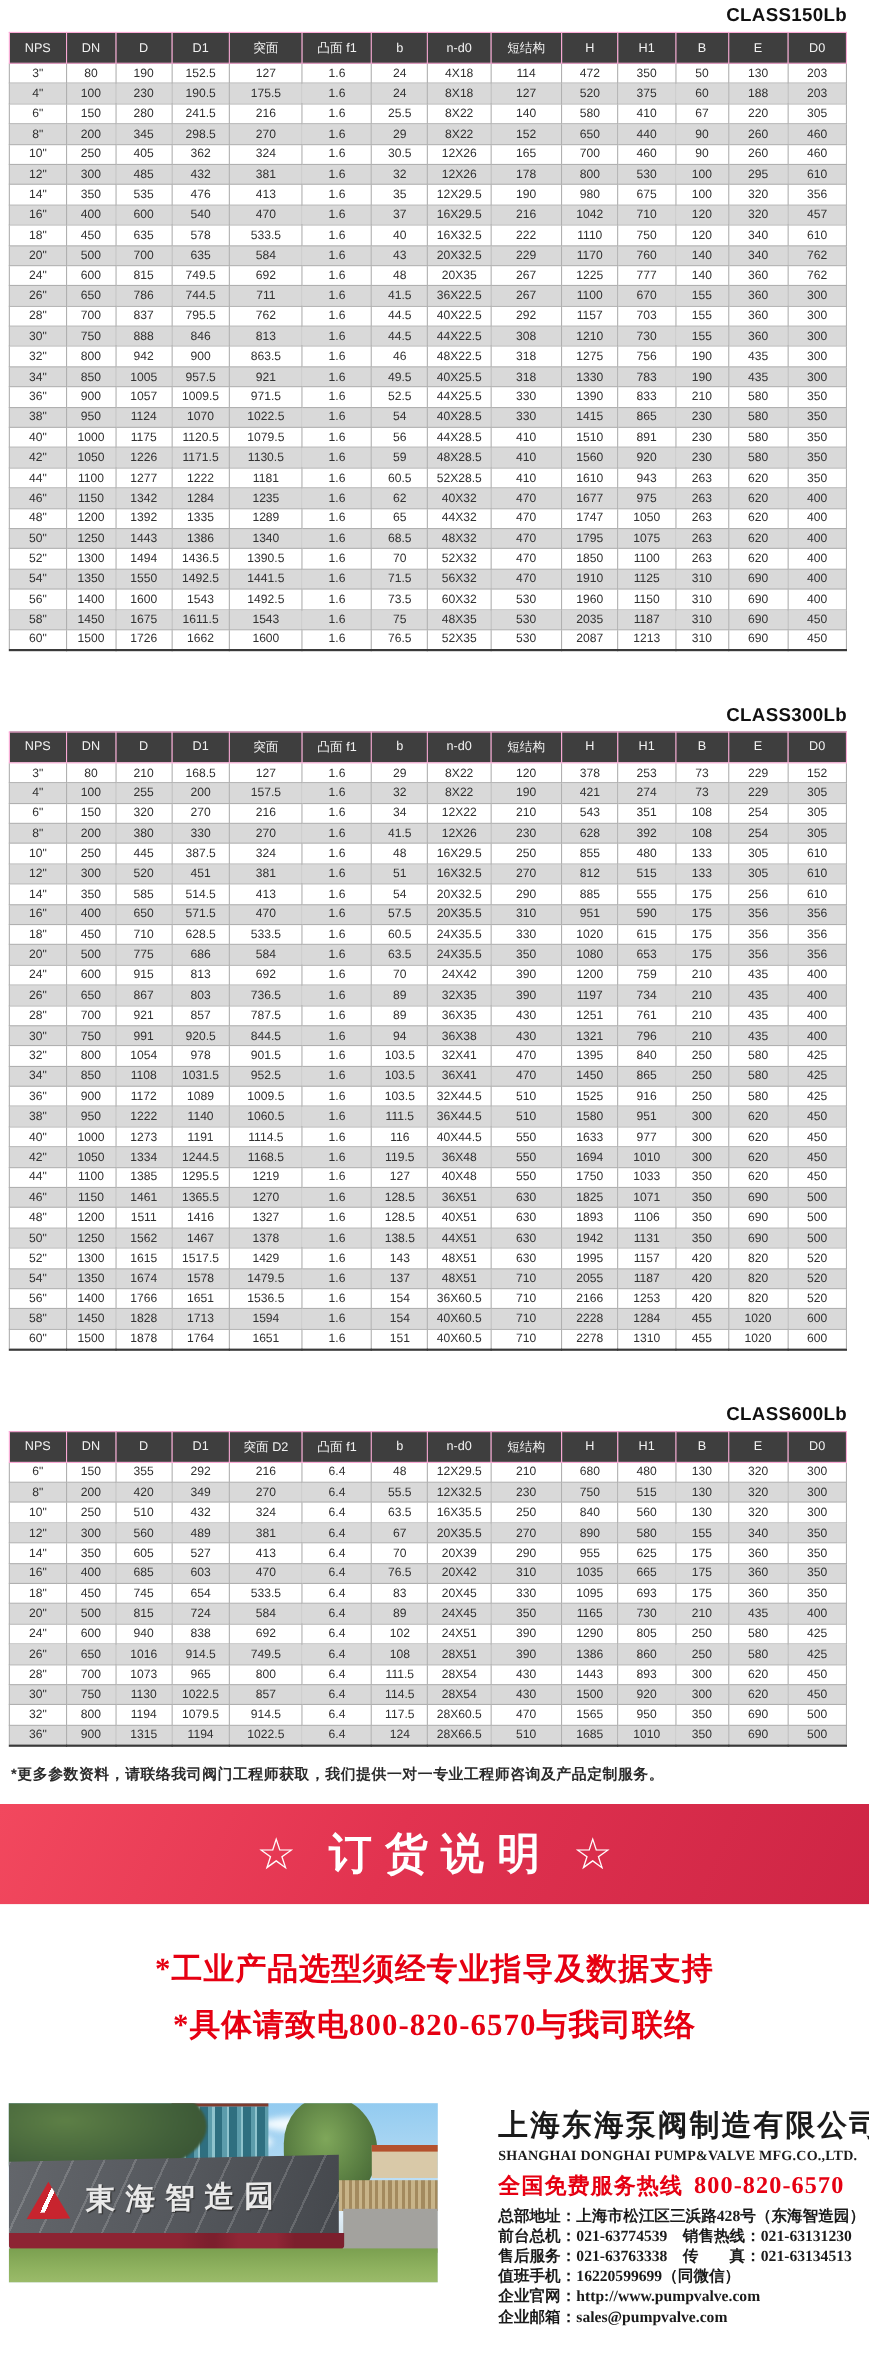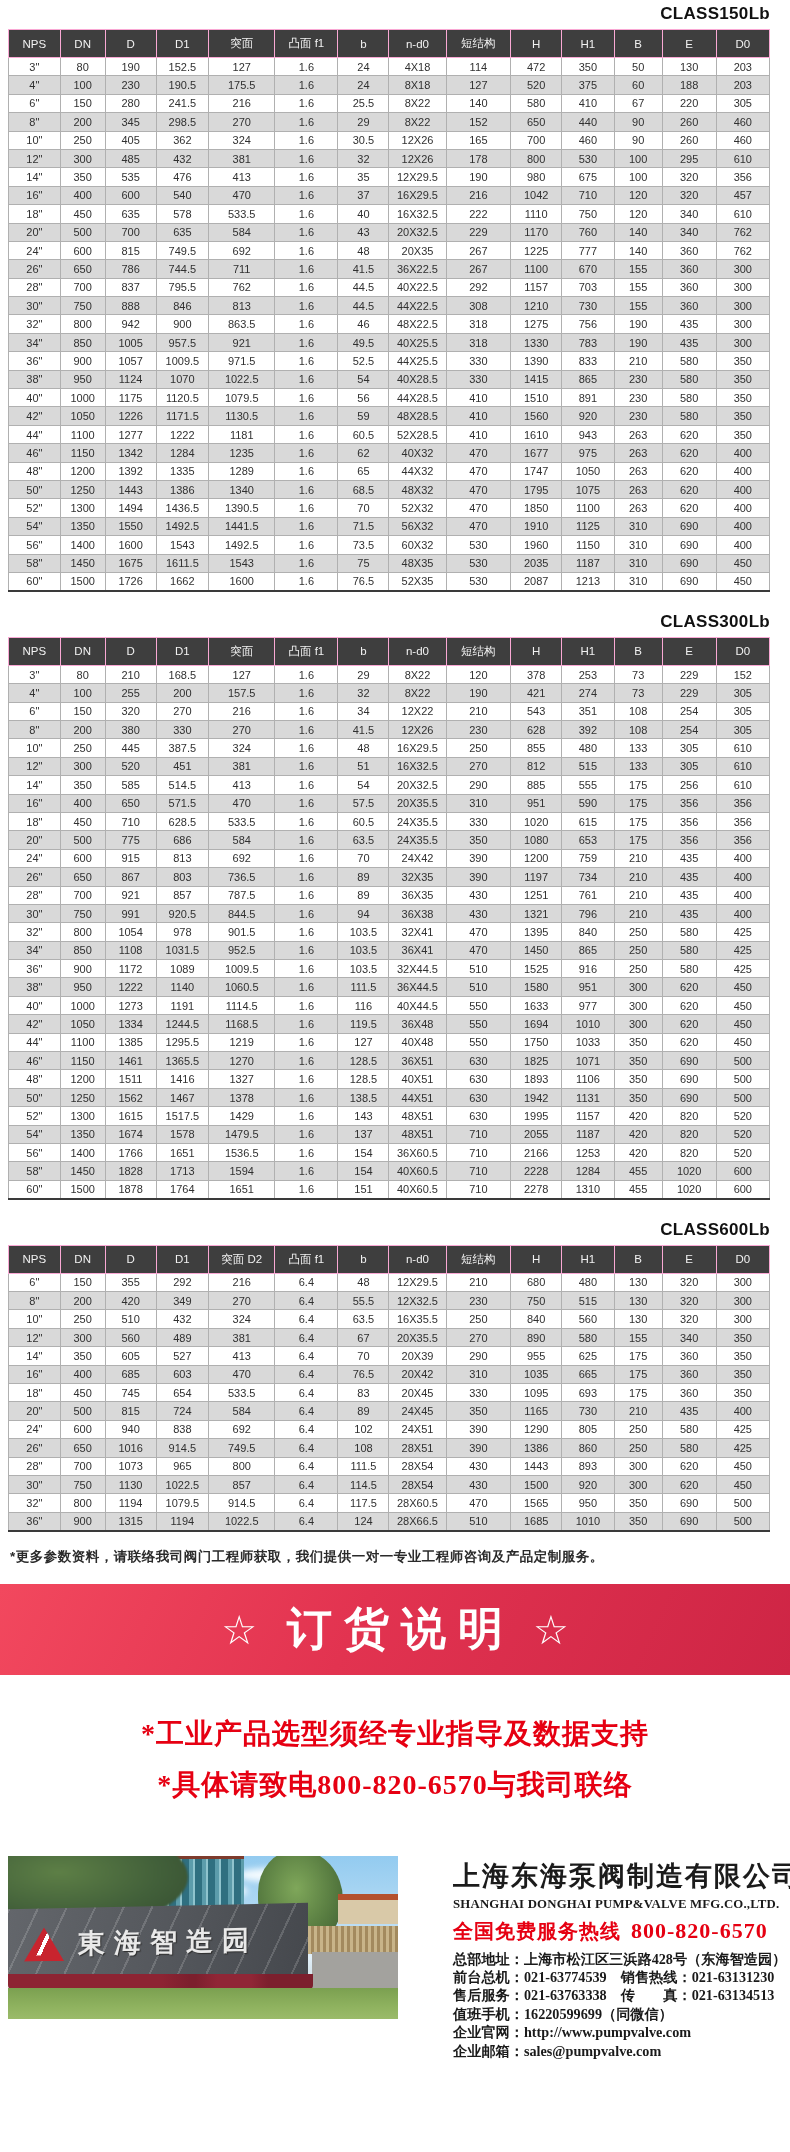--- a/index.html
+++ b/index.html
@@ -14,21 +14,21 @@
   body{background:#ffffff;font-family:"Liberation Sans",sans-serif;}
   .page{width:790px;height:2152px;background:#fff;position:relative;overflow:hidden;}
 
   
   .tables{padding-left:8px;}
   .tbl-title{
     text-align:right;font-weight:bold;font-size:17px;color:#111;
     margin:0 20px 5px 0;padding-top:4px;
     font-family:"Liberation Sans",sans-serif;letter-spacing:.3px;
   }
-  .tbl-block.gap .tbl-title{margin-top:16px;}
+  .tbl-block.gap .tbl-title{margin-top:44px;}
   table.dim-table{
     width:762px;border-collapse:collapse;table-layout:fixed;
     border-bottom:2px solid #3a3a3a;
   }
   table.dim-table th{
     background:var(--header-gray);color:#f2f2f2;font-weight:normal;
     font-size:11.5px;height:28px;border:1px solid #f9a8d4;
   }
   table.dim-table td{
     text-align:center;font-size:11px;color:#303030;height:18.4px;
@@ -58,21 +58,21 @@
   }
 
   
   .banner{
     margin-top:18px;width:790px;height:91px;
     background:linear-gradient(115deg,var(--banner-start) 0%,var(--banner-mid) 45%,var(--banner-end) 100%);
     display:flex;align-items:center;justify-content:center;
   }
   .banner .star{color:#fff;font-size:40px;line-height:1;transform:translateY(1px);}
   .banner .banner-title{
-    color:#fff;font-size:45px;font-weight:900;letter-spacing:12px;
+    color:#fff;font-size:39px;font-weight:900;letter-spacing:12px;
     margin:0 18px 0 30px;font-family:"Liberation Sans",sans-serif;
   }
 
   
   .notice{
     text-align:center;color:var(--accent-red);font-weight:bold;
     font-family:"Liberation Serif",serif;font-size:28px;letter-spacing:1px;
   }
   .notice.first{margin-top:40px;}
   .notice.second{margin-top:13px;}

